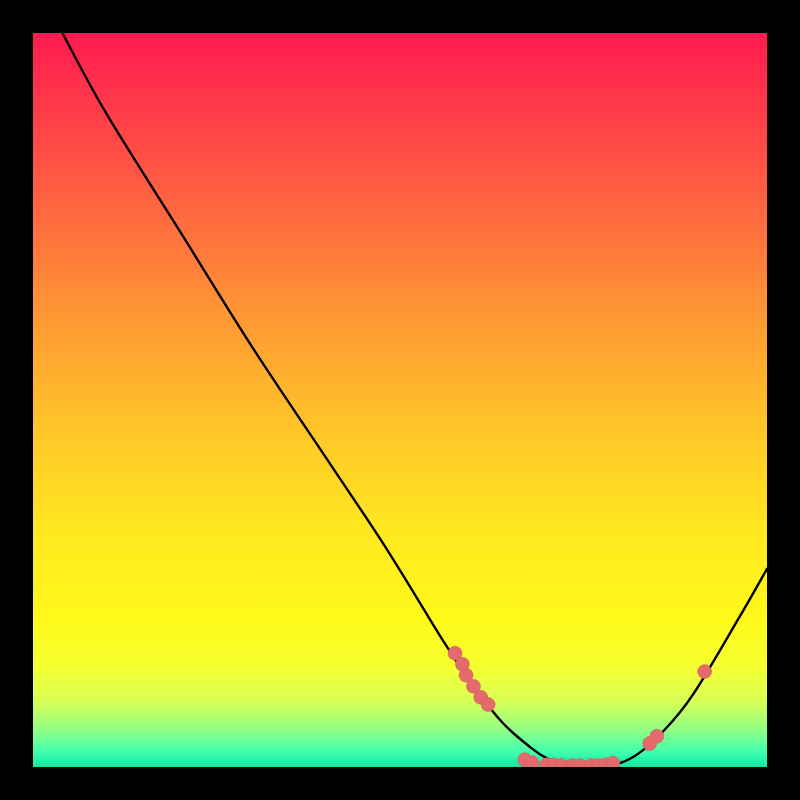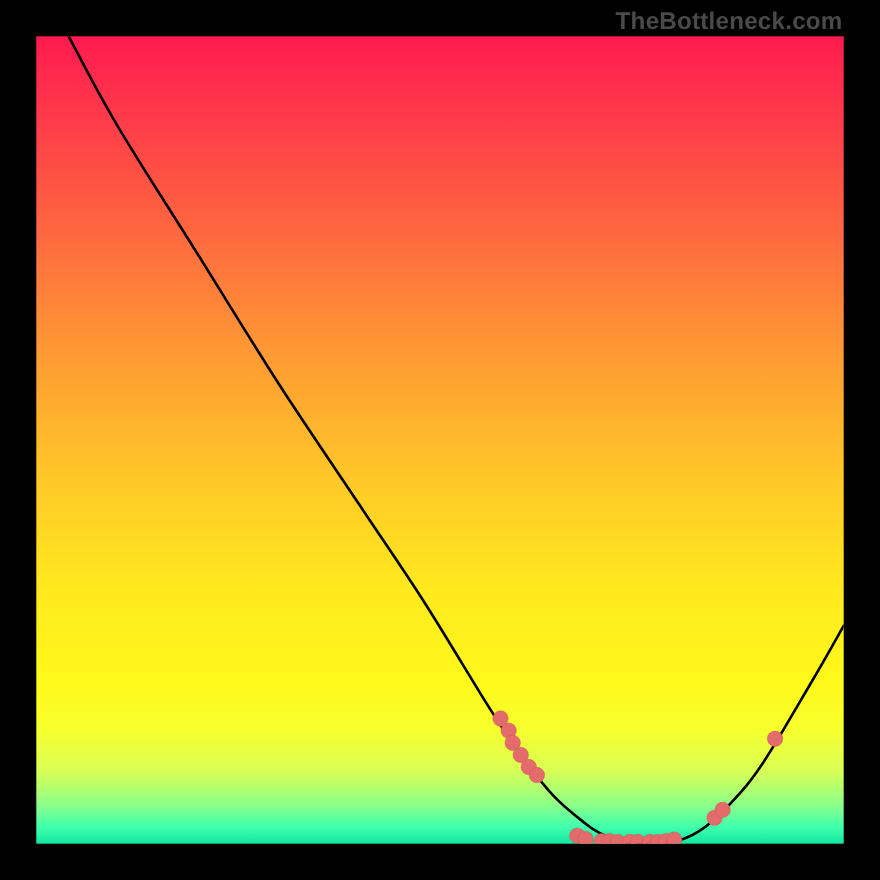--- a/index.html
+++ b/index.html
@@ -79,14 +79,13 @@
           <circle cx="557.8" cy="732.5" r="7" fill="#e46b6b" stroke="#d15a5a" stroke-width="0.5"></circle>
           <circle cx="565.2" cy="732.5" r="7" fill="#e46b6b" stroke="#d15a5a" stroke-width="0.5"></circle>
           <circle cx="572.5" cy="731.8" r="7" fill="#e46b6b" stroke="#d15a5a" stroke-width="0.5"></circle>
           <circle cx="579.9" cy="730.3" r="7" fill="#e46b6b" stroke="#d15a5a" stroke-width="0.5"></circle>
           <circle cx="616.6" cy="710.5" r="7" fill="#e46b6b" stroke="#d15a5a" stroke-width="0.5"></circle>
           <circle cx="623.9" cy="703.2" r="7" fill="#e46b6b" stroke="#d15a5a" stroke-width="0.5"></circle>
           <circle cx="671.6" cy="638.6" r="7" fill="#e46b6b" stroke="#d15a5a" stroke-width="0.5"></circle>
         </g>
     </svg>
   </div>
-  <div class="watermark">TheBottleneck.com</div>
 </div>
 
 </body></html>

